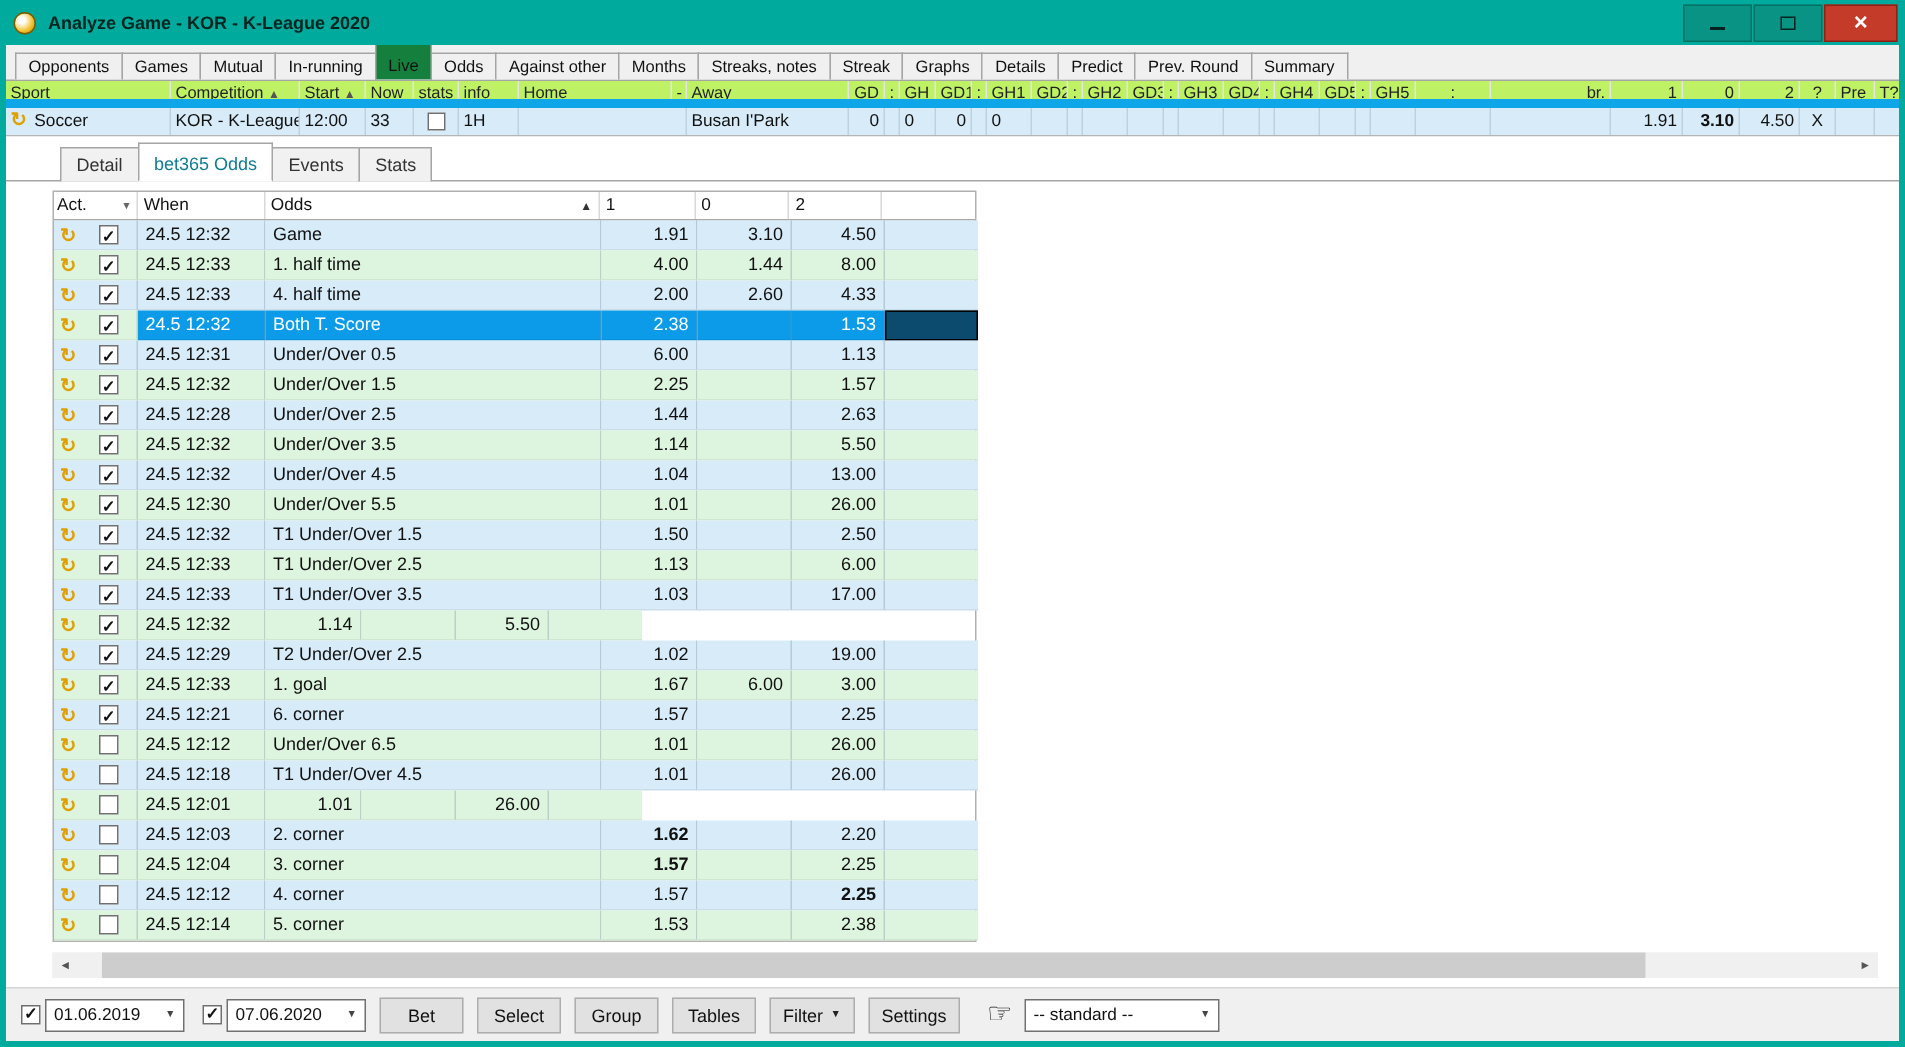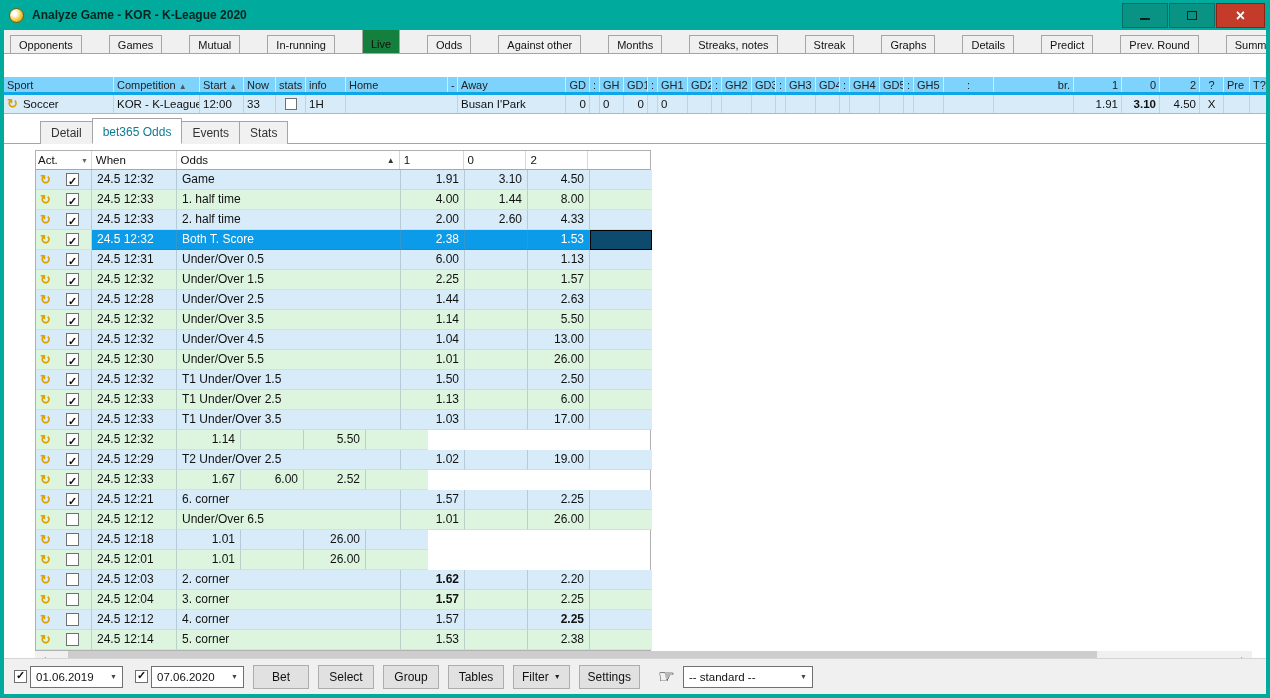--- a/index.html
+++ b/index.html
@@ -24,28 +24,28 @@
   .minbar{width:10px;height:2px;background:#05231e;margin-top:7px;}
   .maxbox{width:10px;height:9px;border:1px solid #05231e;background:transparent;}
   .winbtn.close{width:49px;background:var(--close_red);border-color:#8f2014;}
   .closex{color:#fff;font-size:16px;font-weight:bold;line-height:1;}
 
   .content{position:absolute;left:4px;right:4px;top:30px;bottom:4px;background:#fff;
     display:flex;flex-direction:column;overflow:hidden;}
 
   
   .tabstrip{background:var(--chrome);display:flex;align-items:flex-end;padding:3px 0 0 6px;
-    border-bottom:1px solid #a5a5a5;height:24px;flex:none;overflow:hidden;gap:28px;}
+    border-bottom:1px solid #a5a5a5;height:24px;flex:none;overflow:hidden;}
   .tab{font-size:11px;color:#111;padding:3px 8px;background:var(--chrome);
     border:1px solid #a5a5a5;border-bottom:none;position:relative;bottom:-1px;white-space:nowrap;}
   .tab + .tab{margin-left:-1px;}
   .tab.active{background:#15803d;padding-top:22px;z-index:2;border-bottom:1px solid #fff;}
 
   
-  .ghead{display:flex;height:18px;background:#7dd3fc;border-bottom:3px solid #0ea5e9;flex:none;overflow:hidden;margin-top:23px;}
+  .ghead{display:flex;height:18px;background:#bef264;border-bottom:6px solid #0ea5e9;flex:none;overflow:hidden;}
   .gcell{flex:none;font-size:11px;line-height:17px;color:#222;border-right:1px solid #e4e4e4;
     padding:0 3px;white-space:nowrap;overflow:hidden;}
   .sortico{font-size:8px;color:#555;margin-left:3px;}
   .grow{display:flex;height:19px;background:var(--row_blue);border-bottom:1px solid #b5b5b5;flex:none;overflow:hidden;}
   .grow .gcell{font-size:11.5px;line-height:18px;border-right:1px solid rgba(110,140,155,.25);color:#111;}
   .go1{color:var(--game_odds_1);}
   .go0{color:var(--game_odds_0);font-weight:bold;}
   .go2{color:var(--game_odds_2);}
   .goicon{color:var(--action_icon_gold);font-size:13px;font-weight:bold;line-height:1;}
 
@@ -286,21 +286,21 @@
               <div class="ocell c-v0 num">1.44</div>
               <div class="ocell c-v2 num">8.00</div>
               <div class="ocell c-extra extra"></div>
             </div>
             <div class="orow blue">
               <div class="ocell c-act act">
                 <div class="goicon">↻</div>
                 <div class="cb checked"></div>
               </div>
               <div class="ocell c-when">24.5 12:33</div>
-              <div class="ocell c-odds">2. half time</div>
+              <div class="ocell c-odds">4. half time</div>
               <div class="ocell c-v1 num">2.00</div>
               <div class="ocell c-v0 num">2.60</div>
               <div class="ocell c-v2 num">4.33</div>
               <div class="ocell c-extra extra"></div>
             </div>
             <div class="orow green selected">
               <div class="ocell c-act act">
                 <div class="goicon">↻</div>
                 <div class="cb checked"></div>
               </div>
@@ -441,23 +441,24 @@
               <div class="ocell c-v0 num"></div>
               <div class="ocell c-v2 num">19.00</div>
               <div class="ocell c-extra extra"></div>
             </div>
             <div class="orow green">
               <div class="ocell c-act act">
                 <div class="goicon">↻</div>
                 <div class="cb checked"></div>
               </div>
               <div class="ocell c-when">24.5 12:33</div>
+              <div class="ocell c-odds">1. goal</div>
               <div class="ocell c-v1 num">1.67</div>
               <div class="ocell c-v0 num">6.00</div>
-              <div class="ocell c-v2 num">2.52</div>
+              <div class="ocell c-v2 num">3.00</div>
               <div class="ocell c-extra extra"></div>
             </div>
             <div class="orow blue">
               <div class="ocell c-act act">
                 <div class="goicon">↻</div>
                 <div class="cb checked"></div>
               </div>
               <div class="ocell c-when">24.5 12:21</div>
               <div class="ocell c-odds">6. corner</div>
               <div class="ocell c-v1 num">1.57</div>
@@ -476,20 +477,21 @@
               <div class="ocell c-v0 num"></div>
               <div class="ocell c-v2 num">26.00</div>
               <div class="ocell c-extra extra"></div>
             </div>
             <div class="orow blue">
               <div class="ocell c-act act">
                 <div class="goicon">↻</div>
                 <div class="cb"></div>
               </div>
               <div class="ocell c-when">24.5 12:18</div>
+              <div class="ocell c-odds">T1 Under/Over 4.5</div>
               <div class="ocell c-v1 num">1.01</div>
               <div class="ocell c-v0 num"></div>
               <div class="ocell c-v2 num">26.00</div>
               <div class="ocell c-extra extra"></div>
             </div>
             <div class="orow green">
               <div class="ocell c-act act">
                 <div class="goicon">↻</div>
                 <div class="cb"></div>
               </div>

